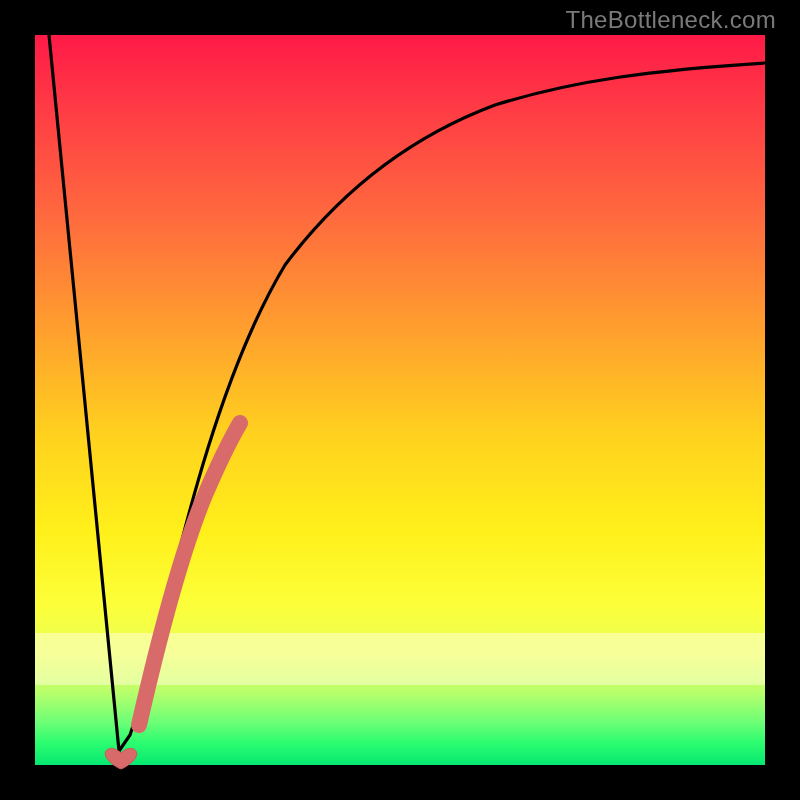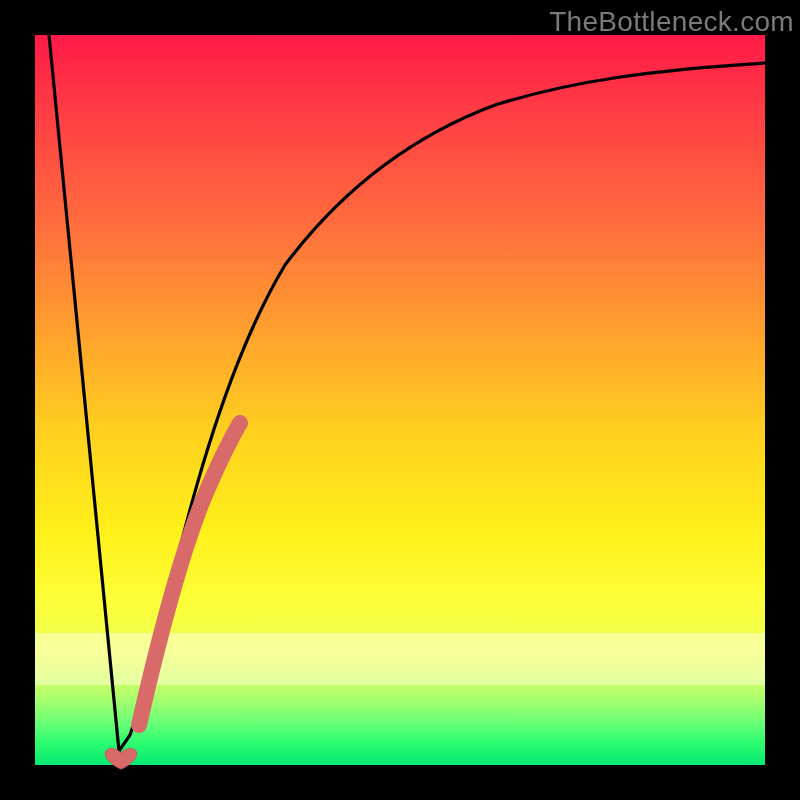--- a/index.html
+++ b/index.html
@@ -42,23 +42,23 @@
   
   .band {
     position: absolute;
     left: 0;
     width: 100%;
     background: rgba(255, 255, 210, 0.55);
   }
   .watermark {
     position: absolute;
     top: 6px;
-    right: 6px;
+    right: 24px;
     color: #7a7a7a;
-    font-size: 28px;
+    font-size: 24px;
     font-weight: 500;
     letter-spacing: 0.3px;
     user-select: none;
   }
   svg.curves {
     position: absolute;
     left: 0;
     top: 0;
     width: 730px;
     height: 730px;

